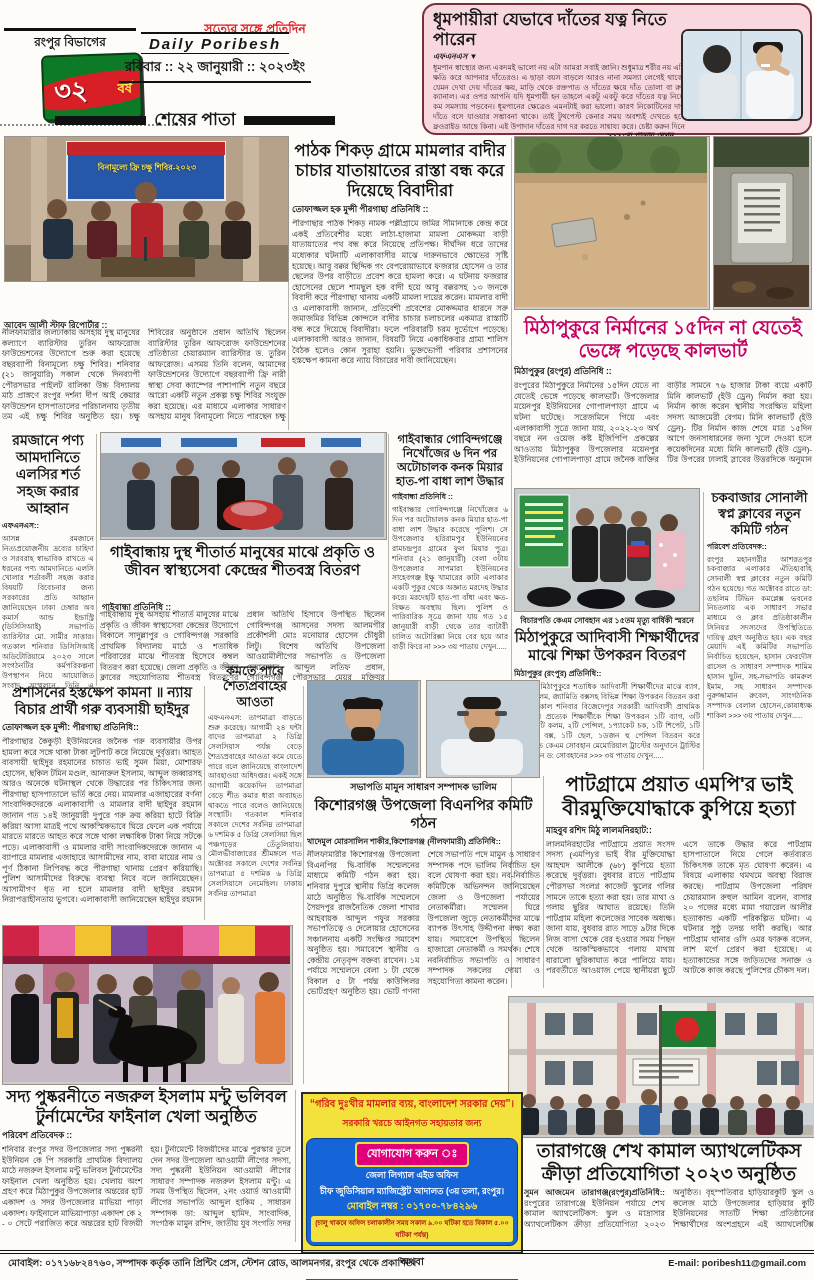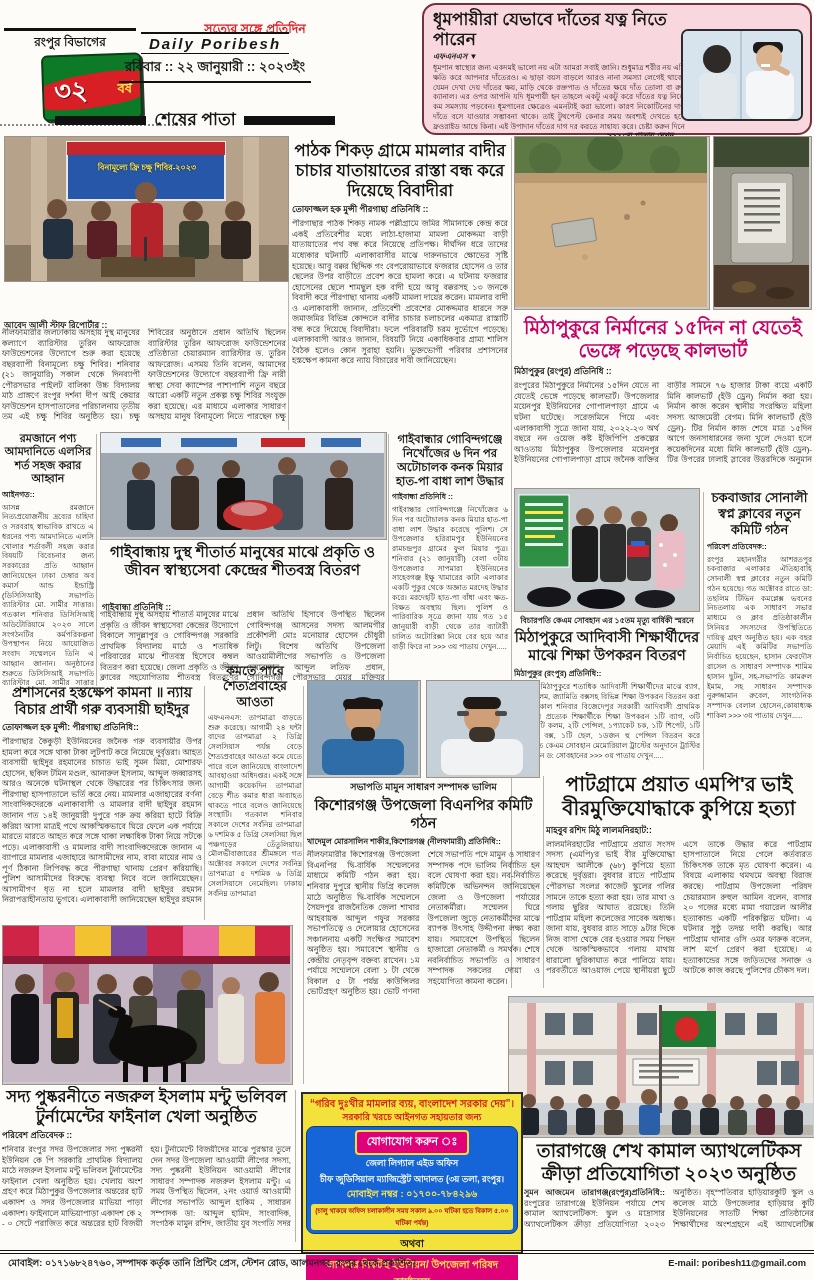--- a/index.html
+++ b/index.html
@@ -33,21 +33,21 @@
   .lastpage{display:flex;align-items:center;gap:8px;}
   .lastpage .bar{flex:1;height:9px;background:#111;}
   .lastpage .t{font-size:17px;font-weight:900;white-space:nowrap;}
   .dotted{border-top:2px dotted #888;}
   
   .pinkbox{background:#f8d7de;border:2px solid #79303d;border-radius:14px;padding:5px 9px;}
   .pinkbox h2{font-size:17px;margin:0 0 1px 0;font-weight:900;line-height:1.15;}
   .src{font-size:8px;font-weight:bold;font-style:italic;}
   .more{font-size:7.8px;font-weight:bold;text-align:right;}
   
-  .adbox{background:#f3e23c;border:2px solid #2b2b2b;padding:3px;display:flex;flex-direction:column;gap:2px;}
+  .adbox{background:#f3e23c;border:2px solid #2b2b2b;padding:3px;display:flex;flex-direction:column;gap:8px;}
   .ad-red{color:#d41616;font-weight:900;font-size:10px;text-align:center;line-height:1.3;}
   .ad-blue{background:#1565d8;border-radius:8px;border:1px solid #0b3f8c;padding:3px 4px;text-align:center;color:#fff;}
   .ad-pill{display:inline-block;background:#e0007a;border:2px solid #f3e23c;color:#fff;font-weight:900;font-size:11px;padding:1px 10px;border-radius:4px;}
   .ad-line{font-size:8.6px;font-weight:bold;margin-top:2px;}
   .ad-mob{color:#ffe84a;font-size:9.5px;font-weight:900;}
   .ad-hours{background:#f3e23c;color:#b01212;font-size:6.6px;font-weight:bold;border-radius:3px;margin-top:2px;padding:1px 2px;}
   .ad-or{text-align:center;font-weight:900;font-size:10px;color:#111;}
   .ad-bottom{background:#e0007a;color:#ffe84a;font-weight:900;font-size:10px;text-align:center;padding:2px 2px;}
   
   .footer{border-top:4px double #111;padding-top:3px;font-size:9.3px;line-height:1.45;font-weight:bold;color:#222;}
@@ -174,22 +174,22 @@
             <ellipse cx="66" cy="156" rx="14" ry="6" fill="#3c2d20"></ellipse>
         </svg>
       </div>
     </div>
     <h2 class="hl hl-mag" style="font-size:19px;margin-top:6px;">মিঠাপুকুরে নির্মানের ১৫দিন না যেতেই ভেঙ্গে পড়েছে কালভার্ট</h2>
     <div class="byline">মিঠাপুকুর (রংপুর) প্রতিনিধি ::</div>
     <div class="bodytxt cols2" style="height:92px;">রংপুরের মিঠাপুকুরে নির্মানের ১৫দিন যেতে না যেতেই ভেঙ্গে পড়েছে কালভার্ট। উপজেলার ময়েনপুর ইউনিয়নের গোপালপাড়া গ্রামে এ ঘটনা ঘটেছে। সরেজমিনে গিয়ে এবং এলাকাবাসী সূত্রে জানা যায়, ২০২২-২৩ অর্থ বছরে নন ওয়েজ কষ্ট ইজিপিপি প্রকল্পের আওতায় মিঠাপুকুর উপজেলার ময়েনপুর ইউনিয়নের গোপালপাড়া গ্রামে জনৈক ব্যক্তির বাড়ীর সামনে ৭৬ হাজার টাকা ব্যয়ে একটি মিনি কালভার্ট (ইউ ড্রেন) নির্মান করা হয়। নির্মান কাজ করেন স্থানীয় সংরক্ষিত মহিলা সদস্য আজমেরী বেগম। মিনি কালভার্ট (ইউ ড্রেন)- টির নির্মান কাজ শেষে মাত্র ১৫দিন আগে জনসাধারনের জন্য খুলে দেওয়া হলে কয়েকদিনের মধ্যে মিনি কালভার্ট (ইউ ড্রেন)-টির উপরের ঢালাই স্লাবের উত্তরদিকে অনুমান ৩ফুট জায়গা ধসে পড়ে। ধসে পড়া ঐ স্থানে দেখা যায় এক দেড় ইঞ্চি সাইজের খোয়া ও অতি চিকন সাইজের রড। এলাকাবাসীর অভিযোগ স্থানীয় সংরক্ষিত মহিলা সদস্য আজমেরী বেগম অতি নিম্নমানের সামগ্রী নিয়ে কাজ করায় মিনি কালভার্ট (ইউ ড্রেন)-টি নির্মান হতে না হতেই ভেঙে পড়েছে। তারা এঘটনায় ক্ষোভ প্রকাশ করে দায়ীদের শাস্তি দাবী করেছেন। অভিযুক্ত &gt;&gt;&gt; ৩য় পাতায় দেখুন.....</div>
   </div>
 
   <div class="abs" style="left:2px;top:432px;width:92px;height:256px;overflow:hidden;">
-    <h2 class="hl" style="font-size:11px;">রমজানে পণ্য আমদানিতে এলসির শর্ত সহজ করার আহ্বান</h2>
-    <div class="byline" style="font-size:7.5px;">আইনগত::</div>
+    <h2 class="hl" style="font-size:14px;font-family:Liberation Serif, serif;">রমজানে পণ্য আমদানিতে এলসির শর্ত সহজ করার আহ্বান</h2>
+    <div class="byline" style="font-size:7.5px;">এফএনএস::</div>
     <div class="bodytxt small" style="height:190px;">আসন্ন রমজানে নিত্যপ্রয়োজনীয় দ্রব্যের চাহিদা ও সরবরাহ স্বাভাবিক রাখতে এ ধরনের পণ্য আমদানিতে এলসি খোলার শর্তাবলী সহজ করার বিষয়টি বিবেচনার জন্য সরকারের প্রতি আহ্বান জানিয়েছেন ঢাকা চেম্বার অব কমার্স আন্ড ইন্ডাস্ট্রি (ডিসিসিআই) সভাপতি ব্যারিস্টার মো. সামীর সাত্তার। গতকাল শনিবার ডিসিসিআই অডিটোরিয়ামে ২০২৩ সালে সংগঠনটির কর্মপরিকল্পনা উপস্থাপন নিয়ে আয়োজিত সংবাদ সম্মেলনে তিনি এ আহ্বান জানান। অনুষ্ঠানের শুরুতে ডিসিসিআই সভাপতি ব্যারিস্টার মো. সামীর সাত্তার সমসাময়িক অর্থনীতি বিষয়ক ১০টি বিষয়বস্তুর &gt;&gt;&gt; ৩য় পাতায় দেখুন.....</div>
   </div>
 
   <div class="photo" style="left:100px;top:432px;width:285px;height:106px;">
     <svg width="283" height="104" viewBox="0 0 283 104" preserveAspectRatio="none">
       <rect width="283" height="104" fill="#9fa8b0"></rect>
       <rect width="283" height="20" fill="#e8eef2"></rect>
       <rect x="20" y="5" width="40" height="9" fill="#3a6db0"></rect>
         <rect x="80" y="5" width="56" height="9" fill="#3a6db0"></rect>
         <rect x="160" y="5" width="44" height="9" fill="#c4262b"></rect>

